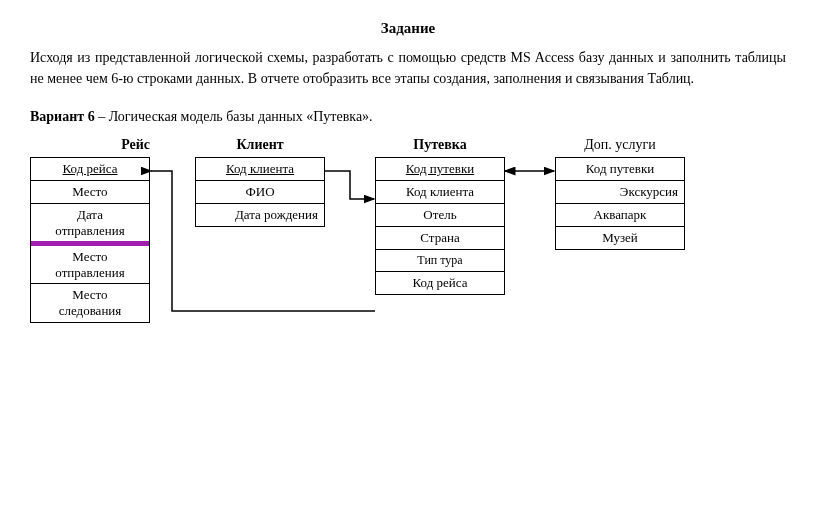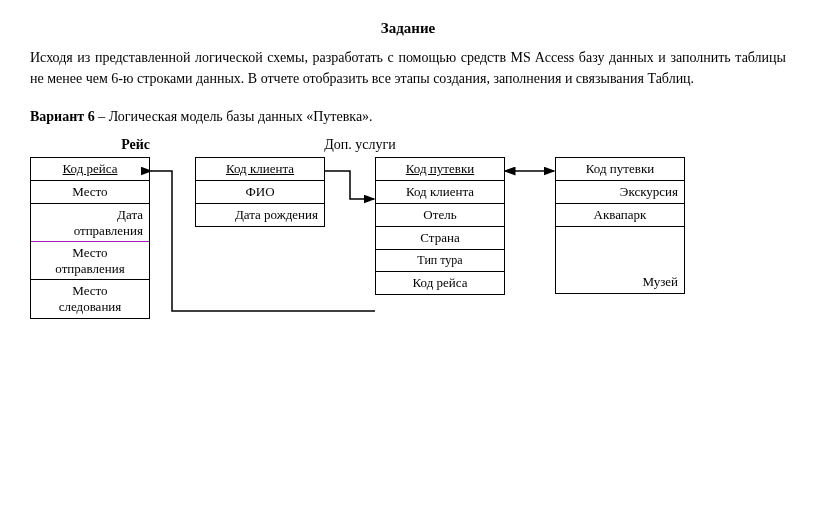--- a/index.html
+++ b/index.html
@@ -50,31 +50,33 @@
 
 <p class="variant-title">
   <strong>Вариант 6</strong><span> – Логическая модель базы данных «Путевка».</span>
 </p>
 
 <div style="position:relative; width:756px; margin: 0 auto;">
 
   <div style="display:flex; width:100%; margin-bottom:4px;">
     <div style="width:120px; text-align:right; font-weight:bold; font-size:14px;">Рейс</div>
     <div style="width:45px;"></div>
+    <div style="width:130px; text-align:center; font-weight:bold; font-size:14px;">Клиент</div>
     <div style="width:50px;"></div>
+    <div style="width:130px; text-align:center; font-weight:bold; font-size:14px;">Путевка</div>
     <div style="width:50px;"></div>
     <div style="width:130px; text-align:center; font-weight:normal; font-size:14px;">Доп. услуги</div>
   </div>
 
   <div style="display:flex; width:100%; position:relative; align-items:flex-start;">
 
     <div style="width:120px; border:1.5px solid #000; display:flex; flex-direction:column; flex-shrink:0;">
       <div class="cell pk" style="border-bottom:1px solid #000; text-align:center; padding:3px 6px; font-size:13px; text-decoration:underline;">Код рейса</div>
       <div class="cell" style="border-bottom:1px solid #000; text-align:center; padding:3px 6px; font-size:13px;">Место</div>
-      <div class="cell" style="border-bottom:1px solid #a21caf; text-align:right; padding:3px 6px; font-size:13px; line-height:1.2;">Дата<br>отправления</div>
+      <div class="cell" style="border-bottom:5px solid #a21caf; text-align:center; padding:3px 6px; font-size:13px; line-height:1.2;">Дата<br>отправления</div>
       <div class="cell" style="border-bottom:1px solid #000; text-align:center; padding:3px 6px; font-size:13px; line-height:1.2;">Место<br>отправления</div>
       <div class="cell" style="text-align:center; padding:3px 6px; font-size:13px; line-height:1.2;">Место<br>следования</div>
     </div>
 
     <div style="width:45px; position:relative; flex-shrink:0;"></div>
 
     <div style="width:130px; border:1.5px solid #000; display:flex; flex-direction:column; flex-shrink:0;">
       <div class="cell" style="border-bottom:1px solid #000; text-align:center; padding:3px 6px; font-size:13px; text-decoration:underline;">Код клиента</div>
       <div class="cell" style="border-bottom:1px solid #000; text-align:center; padding:3px 6px; font-size:13px;">ФИО</div>
       <div class="cell" style="text-align:right; padding:3px 6px; font-size:13px;">Дата рождения</div>
@@ -90,21 +92,21 @@
       <div class="cell" style="border-bottom:1px solid #000; text-align:center; padding:3px 6px; font-size:12px;">Тип тура</div>
       <div class="cell" style="text-align:center; padding:3px 6px; font-size:13px;">Код рейса</div>
     </div>
 
     <div style="width:50px; position:relative; flex-shrink:0;"></div>
 
     <div style="width:130px; border:1.5px solid #000; display:flex; flex-direction:column; flex-shrink:0;">
       <div class="cell" style="border-bottom:1px solid #000; text-align:center; padding:3px 6px; font-size:13px;">Код путевки</div>
       <div class="cell" style="border-bottom:1px solid #000; text-align:right; padding:3px 6px; font-size:13px;">Экскурсия</div>
       <div class="cell" style="border-bottom:1px solid #000; text-align:center; padding:3px 6px; font-size:13px;">Аквапарк</div>
-      <div class="cell" style="text-align:right; padding:3px 6px; font-size:13px;margin-top:44px;">Музей</div>
+      <div class="cell" style="text-align:center; padding:3px 6px; font-size:13px;">Музей</div>
     </div>
 
     <svg style="position:absolute; top:0; left:0; width:100%; height:100%; overflow:visible; pointer-events:none;" xmlns="http://www.w3.org/2000/svg">
 
       <path d="M 345,154 L 142,154 L 142,14 L 121,14" stroke="#000" stroke-width="1.5" fill="none" marker-end="url(#arrowhead-left)"></path>
 
       <path d="M 295,14 L 320,14 L 320,42 L 344,42" stroke="#000" stroke-width="1.5" fill="none" marker-end="url(#arrowhead-right)"></path>
 
       <path d="M 475,14 L 524,14" stroke="#000" stroke-width="1.5" fill="none" marker-start="url(#arrowhead-left-s)" marker-end="url(#arrowhead-right)"></path>
 

